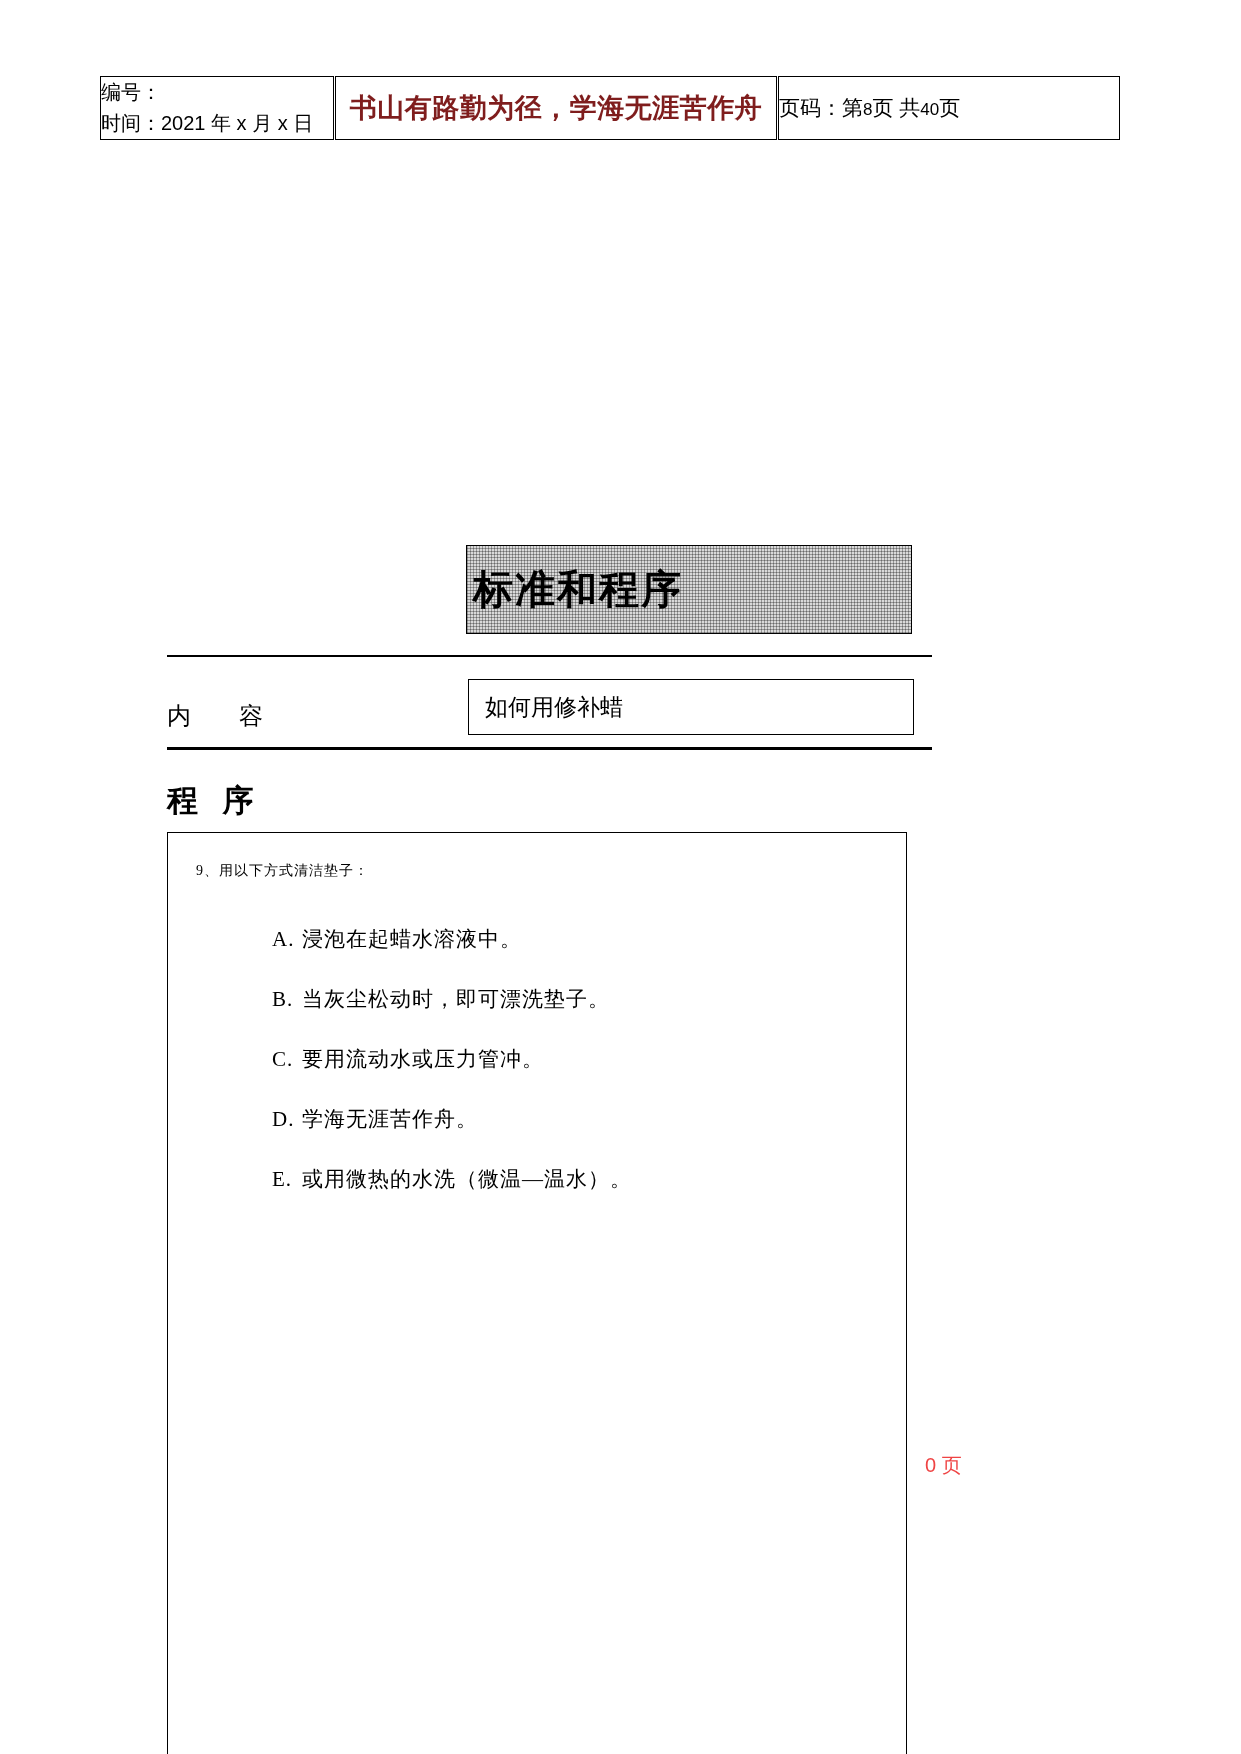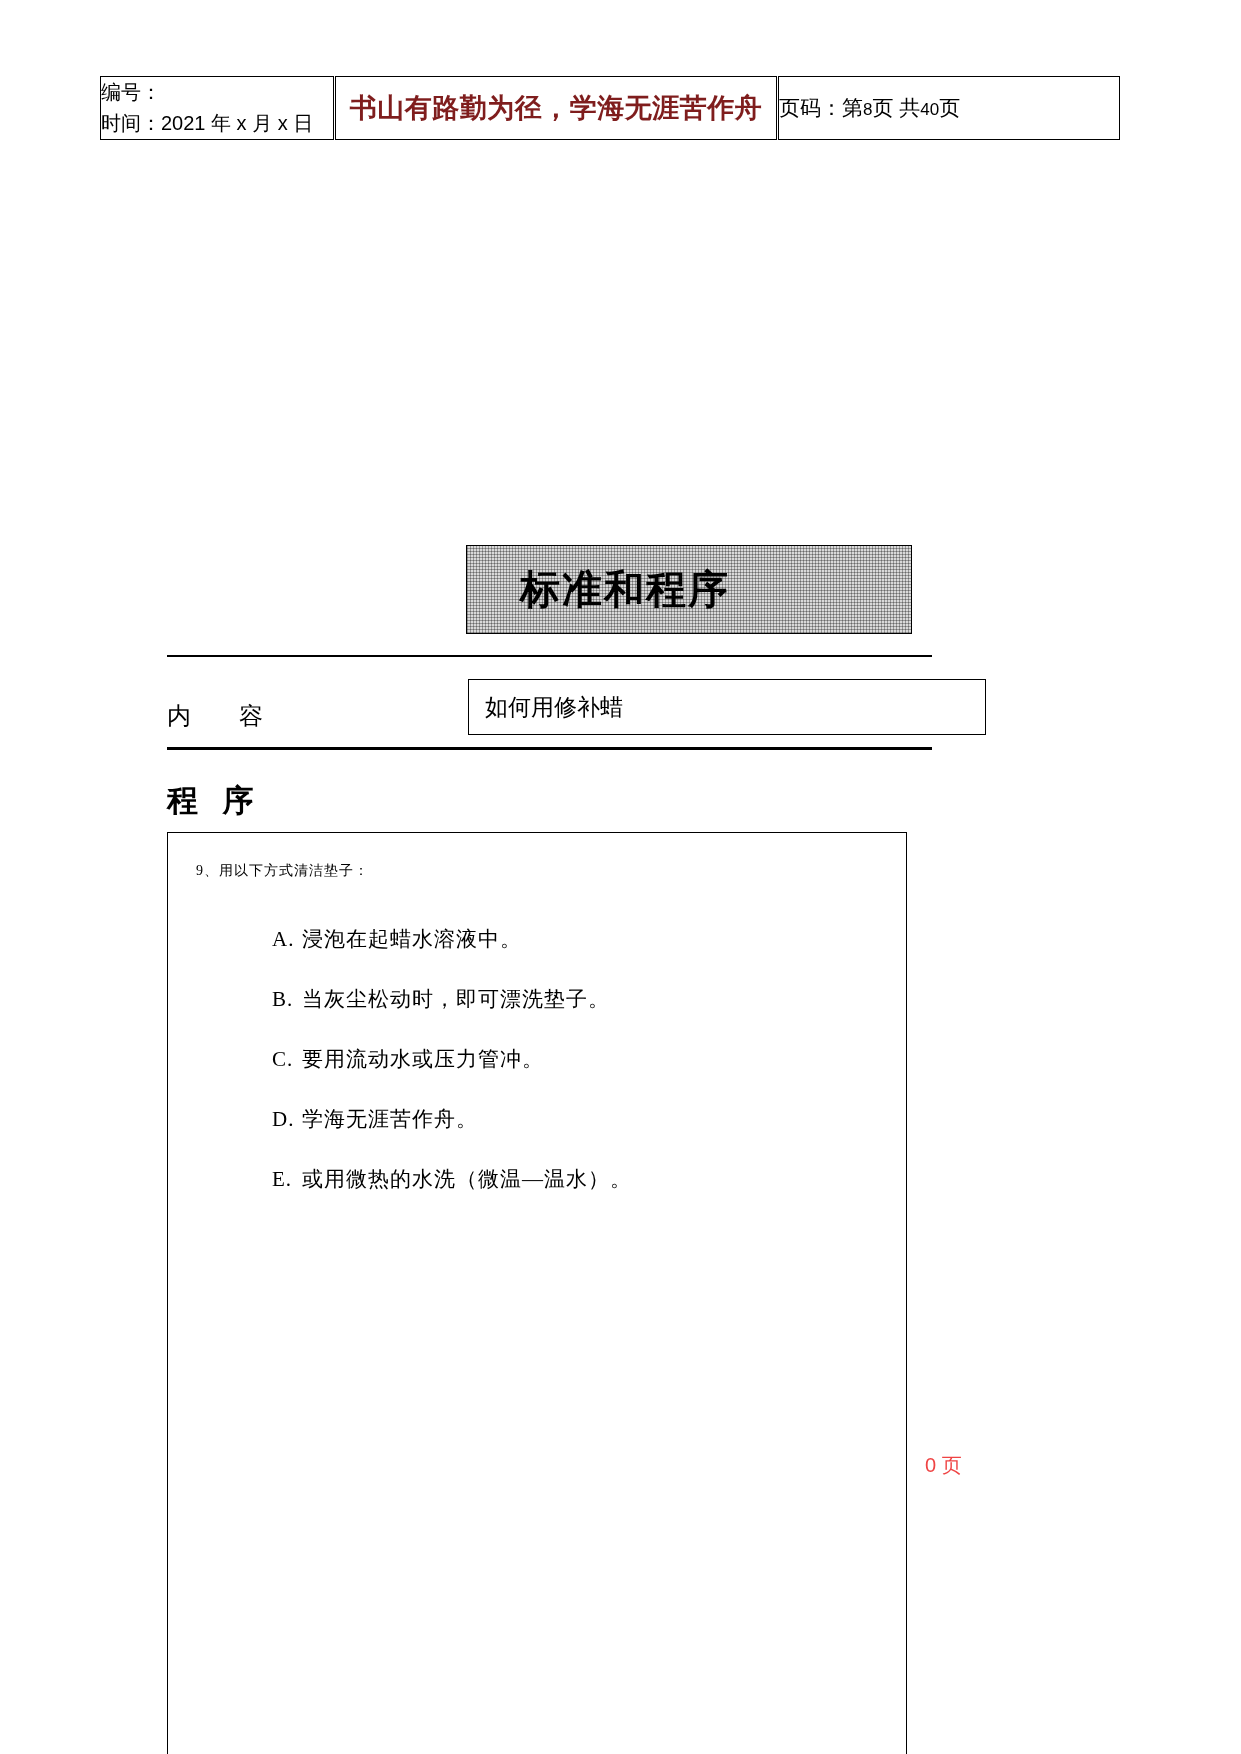--- a/index.html
+++ b/index.html
@@ -72,26 +72,25 @@
     border: 1px solid #000000;
     box-sizing: border-box;
     background-color: #d9d9d9;
     background-image:
       repeating-linear-gradient(0deg, rgba(0,0,0,0.30) 0px, rgba(0,0,0,0.30) 1px, transparent 1px, transparent 3px),
       repeating-linear-gradient(90deg, rgba(0,0,0,0.30) 0px, rgba(0,0,0,0.30) 1px, transparent 1px, transparent 3px);
     display: flex;
     align-items: center;
   }
   .title-banner-text {
-    padding-left: 18px;
+    padding-left: 6px;
     font-size: 40px;
     font-weight: bold;
     font-family: "Liberation Sans", sans-serif;
     letter-spacing: 2px;
-    margin-left: 35px;
   }
 
   
   .rule-top {
     position: absolute;
     left: 167px;
     top: 655px;
     width: 765px;
     height: 2px;
     background: #000000;
@@ -111,21 +110,21 @@
     left: 167px;
     top: 700px;
     font-size: 24px;
     letter-spacing: 12px;
     font-family: "Liberation Serif", serif;
   }
   .content-box {
     position: absolute;
     left: 468px;
     top: 679px;
-    width: 518px;
+    width: 446px;
     height: 56px;
     border: 1px solid #000000;
     box-sizing: border-box;
     display: flex;
     align-items: center;
   }
   .content-box-text {
     padding-left: 16px;
     font-size: 23px;
     font-family: "Liberation Serif", serif;

